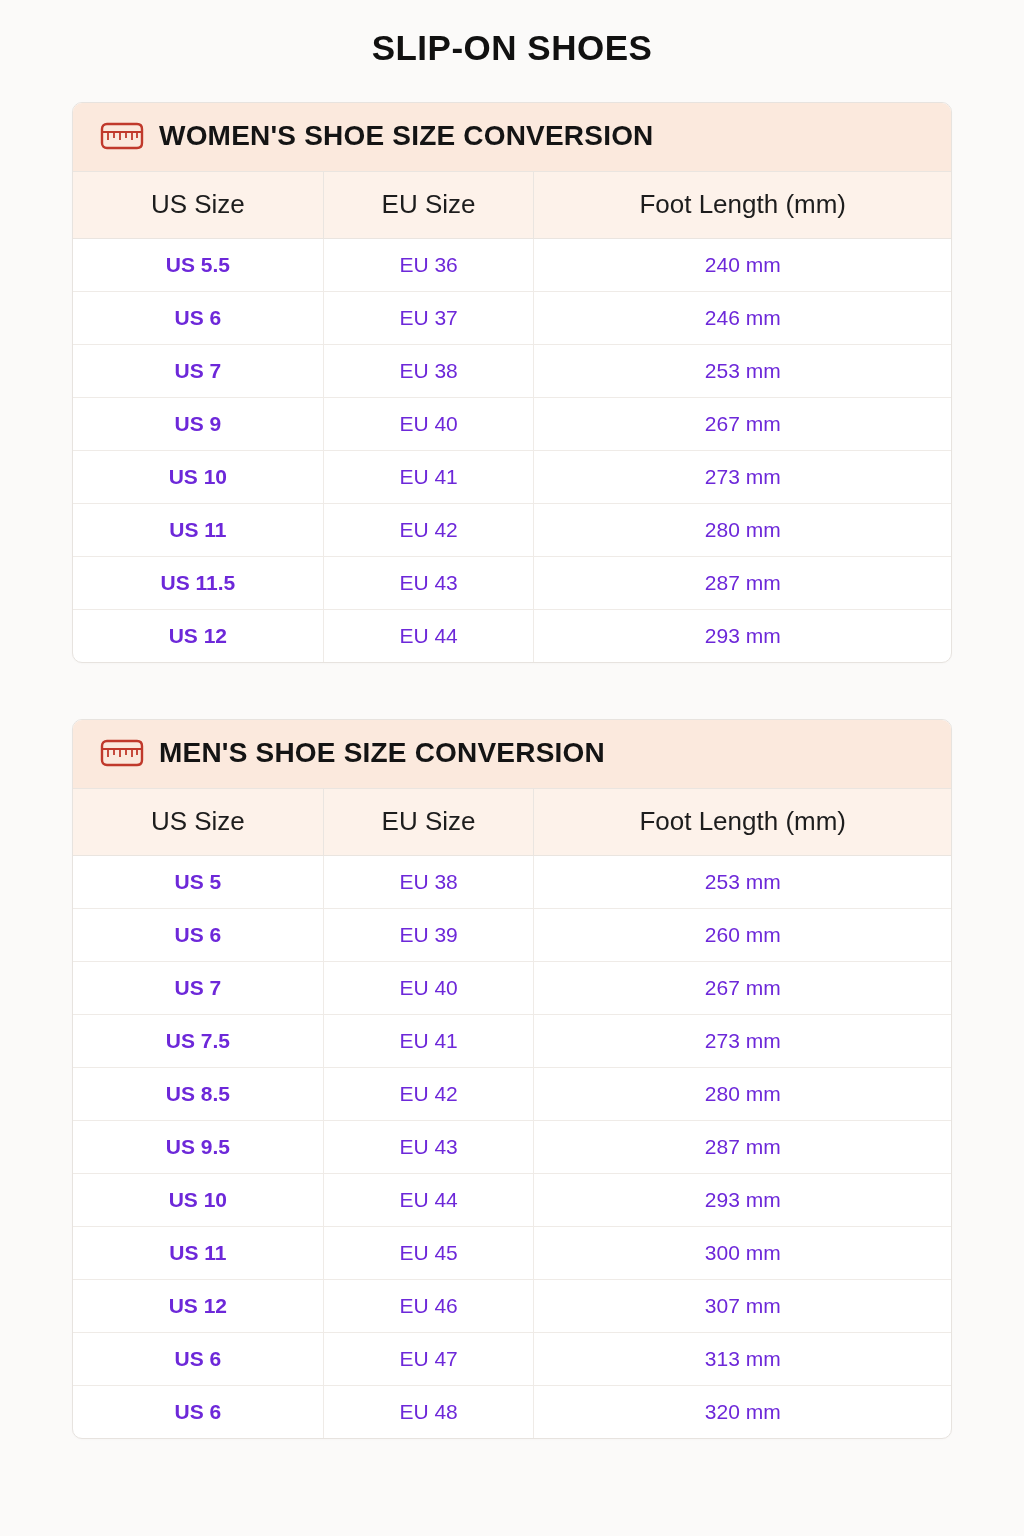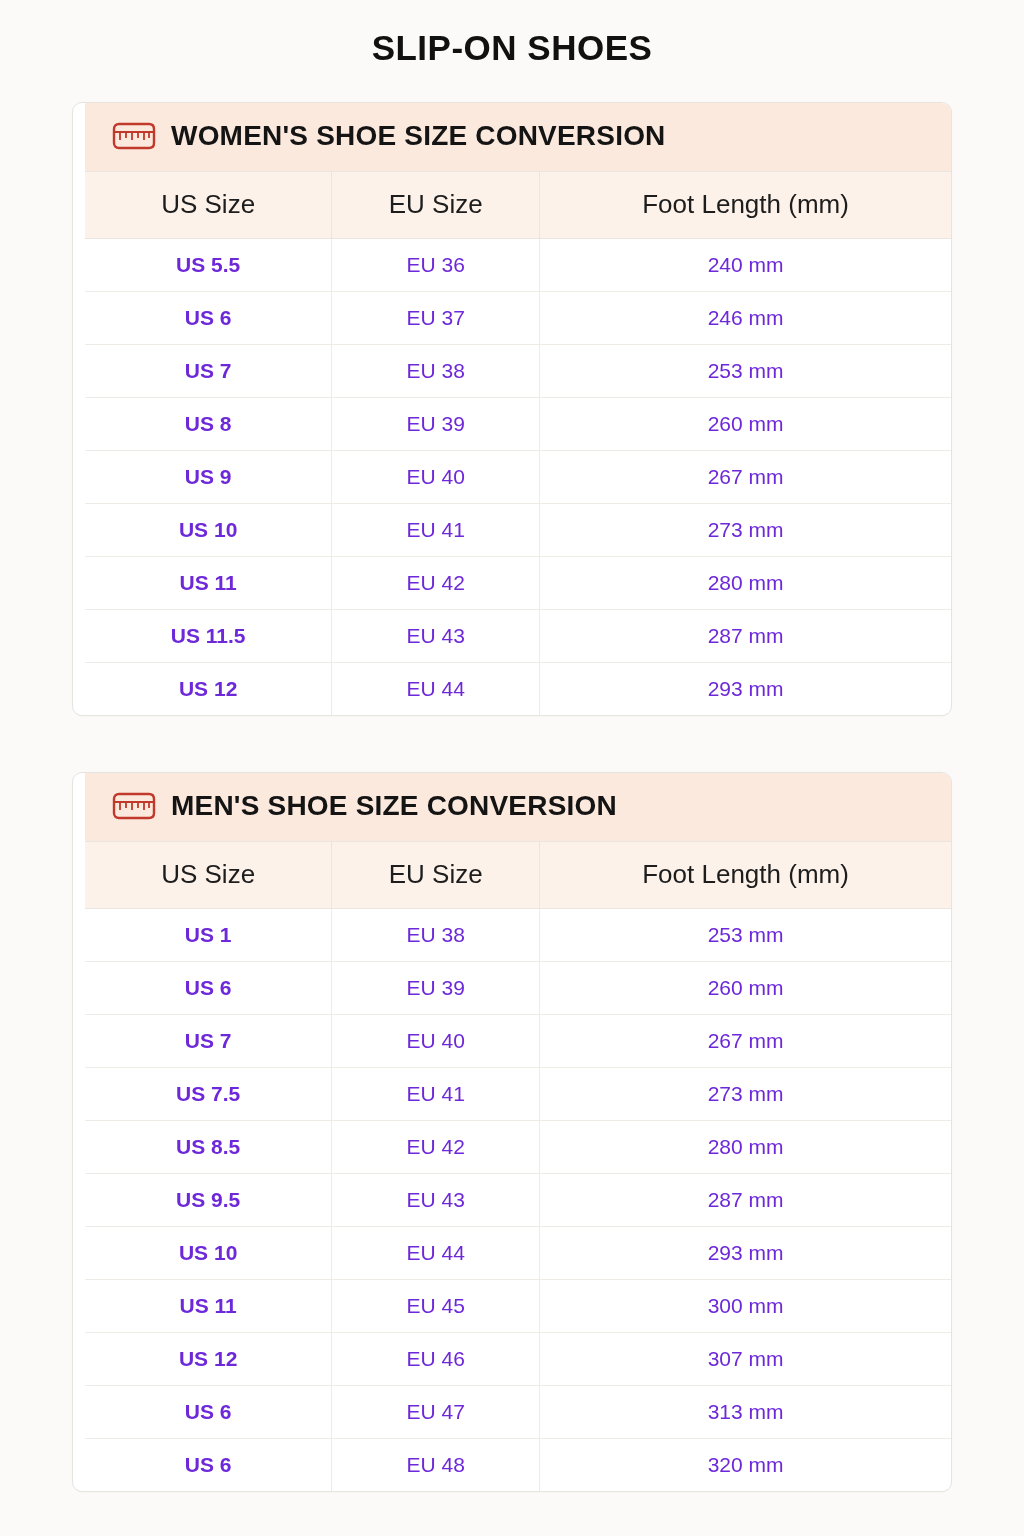--- a/index.html
+++ b/index.html
@@ -27,21 +27,20 @@
     letter-spacing: 0.5px;
     margin: 28px 0 34px 0;
     color: #111111;
   }
   .card {
     border: 1px solid #e7e3df;
     border-radius: 10px;
     overflow: hidden;
     background: #ffffff;
     box-shadow: 0 1px 2px rgba(0,0,0,0.02);
-    padding-left: 12px;
   }
   .card + .card {
     margin-top: 56px;
     border-radius: 10px;
   }
   .card-header {
     background: #fbe9dd;
     display: flex;
     align-items: center;
     gap: 14px;
@@ -134,25 +133,20 @@
           <td class="us">US 6</td>
           <td>EU 37</td>
           <td>246 mm</td>
         </tr>
         <tr>
           <td class="us">US 7</td>
           <td>EU 38</td>
           <td>253 mm</td>
         </tr>
         <tr>
-          <td class="us">US 8</td>
-          <td>EU 39</td>
-          <td>260 mm</td>
-        </tr>
-        <tr>
           <td class="us">US 9</td>
           <td>EU 40</td>
           <td>267 mm</td>
         </tr>
         <tr>
           <td class="us">US 10</td>
           <td>EU 41</td>
           <td>273 mm</td>
         </tr>
         <tr>
@@ -193,21 +187,21 @@
         </colgroup>
       <thead>
         <tr>
           <th>US Size</th>
           <th>EU Size</th>
           <th>Foot Length (mm)</th>
         </tr>
       </thead>
       <tbody>
         <tr>
-          <td class="us">US 1</td>
+          <td class="us">US 5</td>
           <td>EU 38</td>
           <td>253 mm</td>
         </tr>
         <tr>
           <td class="us">US 6</td>
           <td>EU 39</td>
           <td>260 mm</td>
         </tr>
         <tr>
           <td class="us">US 7</td>

